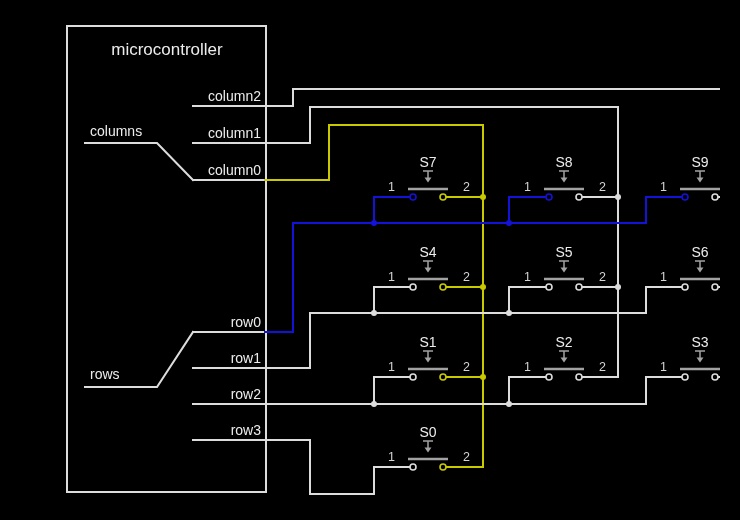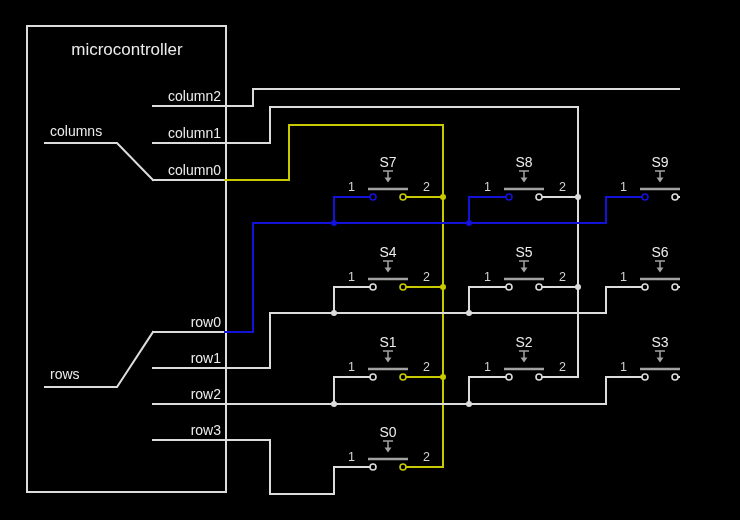--- a/index.html
+++ b/index.html
@@ -1,16 +1,16 @@
 <!DOCTYPE html>
 <html><head>
 <meta charset="utf-8">
 <style>
   html,body{margin:0;padding:0;background:#000;}
-  #stage{position:relative;width:680px;height:520px;background:#000;overflow:hidden;}
+  #stage{position:relative;width:680px;height:520px;background:#000;overflow:hidden;margin-left:40px;}
   svg text{font-family:"Liberation Sans","DejaVu Sans",sans-serif;}
 </style>
 </head>
 <body>
 
 <div id="stage">
   <svg id="schematic" width="740" height="520" viewBox="0 0 740 520" xmlns="http://www.w3.org/2000/svg">
       <rect x="0" y="0" width="740" height="520" fill="#000000"></rect>
       <rect x="27" y="26" width="199" height="466" fill="none" stroke="#dcdcdc" stroke-width="2"></rect>
       <text x="127" y="55" fill="#ececec" font-size="17" text-anchor="middle">microcontroller</text>

